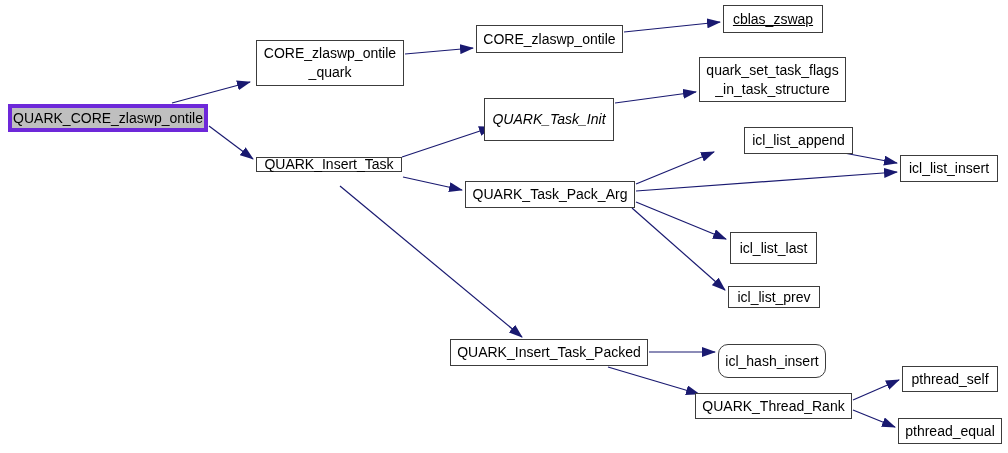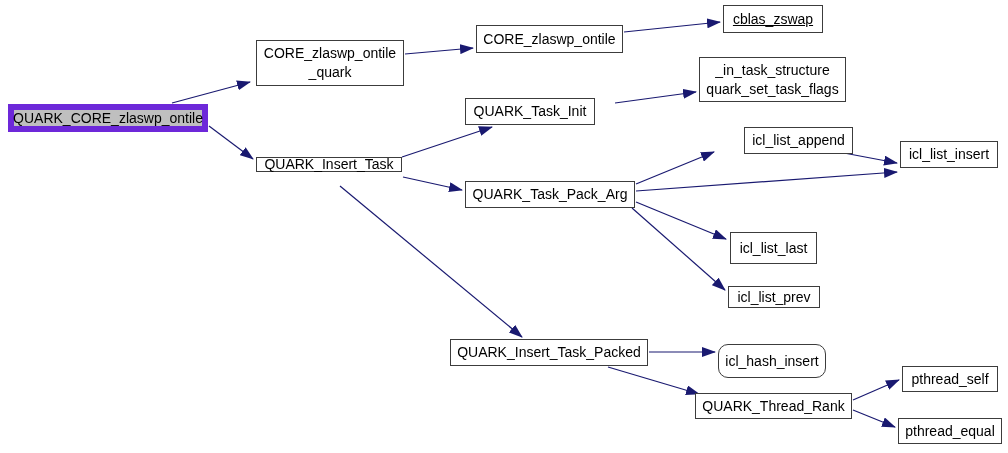--- a/index.html
+++ b/index.html
@@ -33,21 +33,21 @@
     border: 1px solid #3c3c3c;
     color: #000000;
     font-size: 14px;
     line-height: 19px;
     text-align: center;
     white-space: nowrap;
     cursor: pointer;
   }
   .node.highlight {
     background: #bfbfbf;
-    border: 6px solid #6d28d9;
+    border: 4px solid #6d28d9;
     cursor: default;
     justify-content: center;
   }
   .node span {
     display: block;
   }
 </style>
 </head>
 <body>
 
@@ -85,37 +85,37 @@
       <div class="node" style="left: 256px; top: 40px; width: 148px; height: 46px;">
         <span>CORE_zlaswp_ontile</span>
         <span>_quark</span>
       </div>
       <div class="node" style="left: 476px; top: 25px; width: 147px; height: 28px;">
         <span>CORE_zlaswp_ontile</span>
       </div>
       <div class="node" style="left: 723px; top: 5px; width: 100px; height: 28px; text-decoration: underline;">
         <span>cblas_zswap</span>
       </div>
-      <div class="node" style="left: 465px; top: 98px; width: 130px; height: 27px;">
+      <div class="node" style="left: 484px; top: 98px; width: 130px; height: 43px; font-style: italic;">
         <span>QUARK_Task_Init</span>
       </div>
       <div class="node" style="left: 699px; top: 57px; width: 147px; height: 45px;">
+        <span>quark_set_task_flags</span>
         <span>_in_task_structure</span>
-        <span>quark_set_task_flags</span>
       </div>
       <div class="node" style="left: 256px; top: 157px; width: 146px; height: 15px;">
         <span>QUARK_Insert_Task</span>
       </div>
       <div class="node" style="left: 465px; top: 181px; width: 170px; height: 27px;">
         <span>QUARK_Task_Pack_Arg</span>
       </div>
       <div class="node" style="left: 718px; top: 127px; width: 109px; height: 27px; margin-left: 26px;">
         <span>icl_list_append</span>
       </div>
-      <div class="node" style="left: 900px; top: 141px; width: 98px; height: 27px;">
+      <div class="node" style="left: 900px; top: 155px; width: 98px; height: 27px;">
         <span>icl_list_insert</span>
       </div>
       <div class="node" style="left: 730px; top: 232px; width: 87px; height: 32px;">
         <span>icl_list_last</span>
       </div>
       <div class="node" style="left: 728px; top: 286px; width: 92px; height: 22px;">
         <span>icl_list_prev</span>
       </div>
       <div class="node" style="left: 450px; top: 339px; width: 198px; height: 27px;">
         <span>QUARK_Insert_Task_Packed</span>

